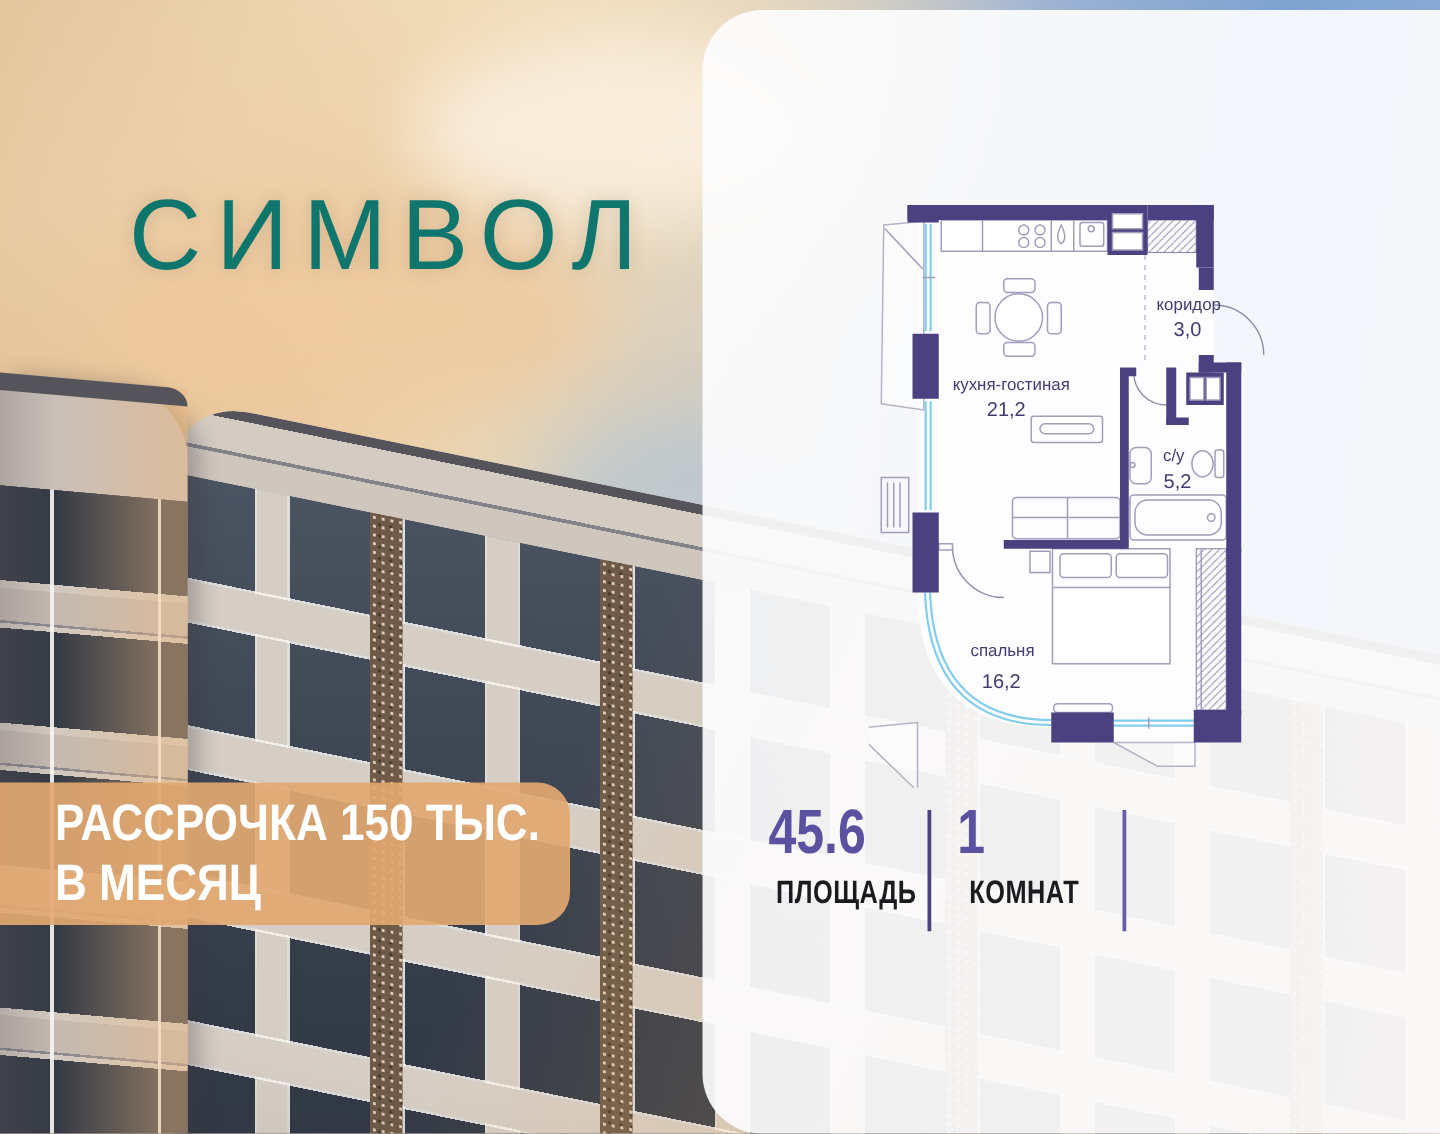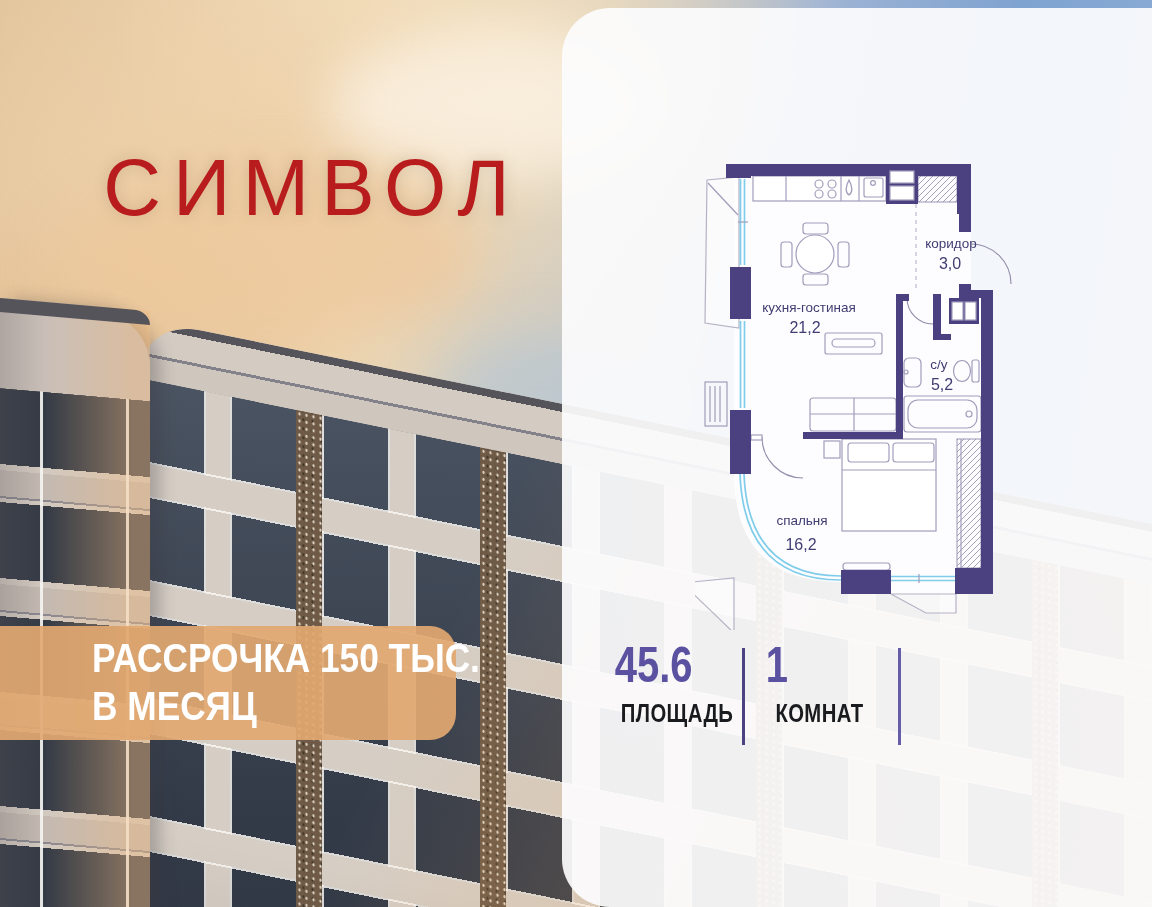--- a/index.html
+++ b/index.html
@@ -47,27 +47,27 @@
   .bldg-left .bands{position:absolute;left:0;right:0;top:90px;bottom:0;
     background-image:
       repeating-linear-gradient(90deg, transparent 0 40px, rgba(250,249,246,.9) 40px 43px, transparent 43px 86px),
       repeating-linear-gradient(180deg, rgba(43,50,62,.94) 0 76px, #d2c9c0 76px 82px,
           #c4bab2 82px 108px, #8b8890 108px 110px, #d2c9c0 110px 114px);}
   .bldg-left .warm{position:absolute;inset:0;
     background:linear-gradient(90deg, rgba(95,88,92,.25) 0%, transparent 30%, rgba(238,186,130,.45) 88%);}
 
   
   .logo{position:absolute;left:55px;top:148px;width:515px;text-align:center;
-    color:#b91c1c;font-size:80px;font-weight:400;letter-spacing:12px;line-height:1;
+    color:#0f766e;font-size:80px;font-weight:400;letter-spacing:12px;line-height:1;
     text-shadow:0 0 14px rgba(120,100,70,.25);}
 
   
   .banner{position:absolute;left:0;top:626px;width:456px;height:114px;
     background:rgba(226,168,113,.92);border-radius:0 26px 26px 0;
-    display:flex;flex-direction:column;justify-content:center;padding-left:92px;box-sizing:border-box;}
+    display:flex;flex-direction:column;justify-content:center;padding-left:44px;box-sizing:border-box;}
   .banner span{display:inline-block;color:#fff;font-size:41px;font-weight:800;line-height:1.17;
     transform:scaleX(.86);transform-origin:left center;white-space:nowrap;}
 
   
   .panel{position:absolute;left:562px;top:8px;right:-60px;bottom:0;
     background:rgba(252,252,253,.93);border-radius:48px;}
   .plan{position:absolute;left:133px;top:144px;width:320px;height:478px;}
 
   .stats{position:absolute;left:43px;top:632px;width:474px;display:flex;}
   .stat{width:158px;text-align:left;}

